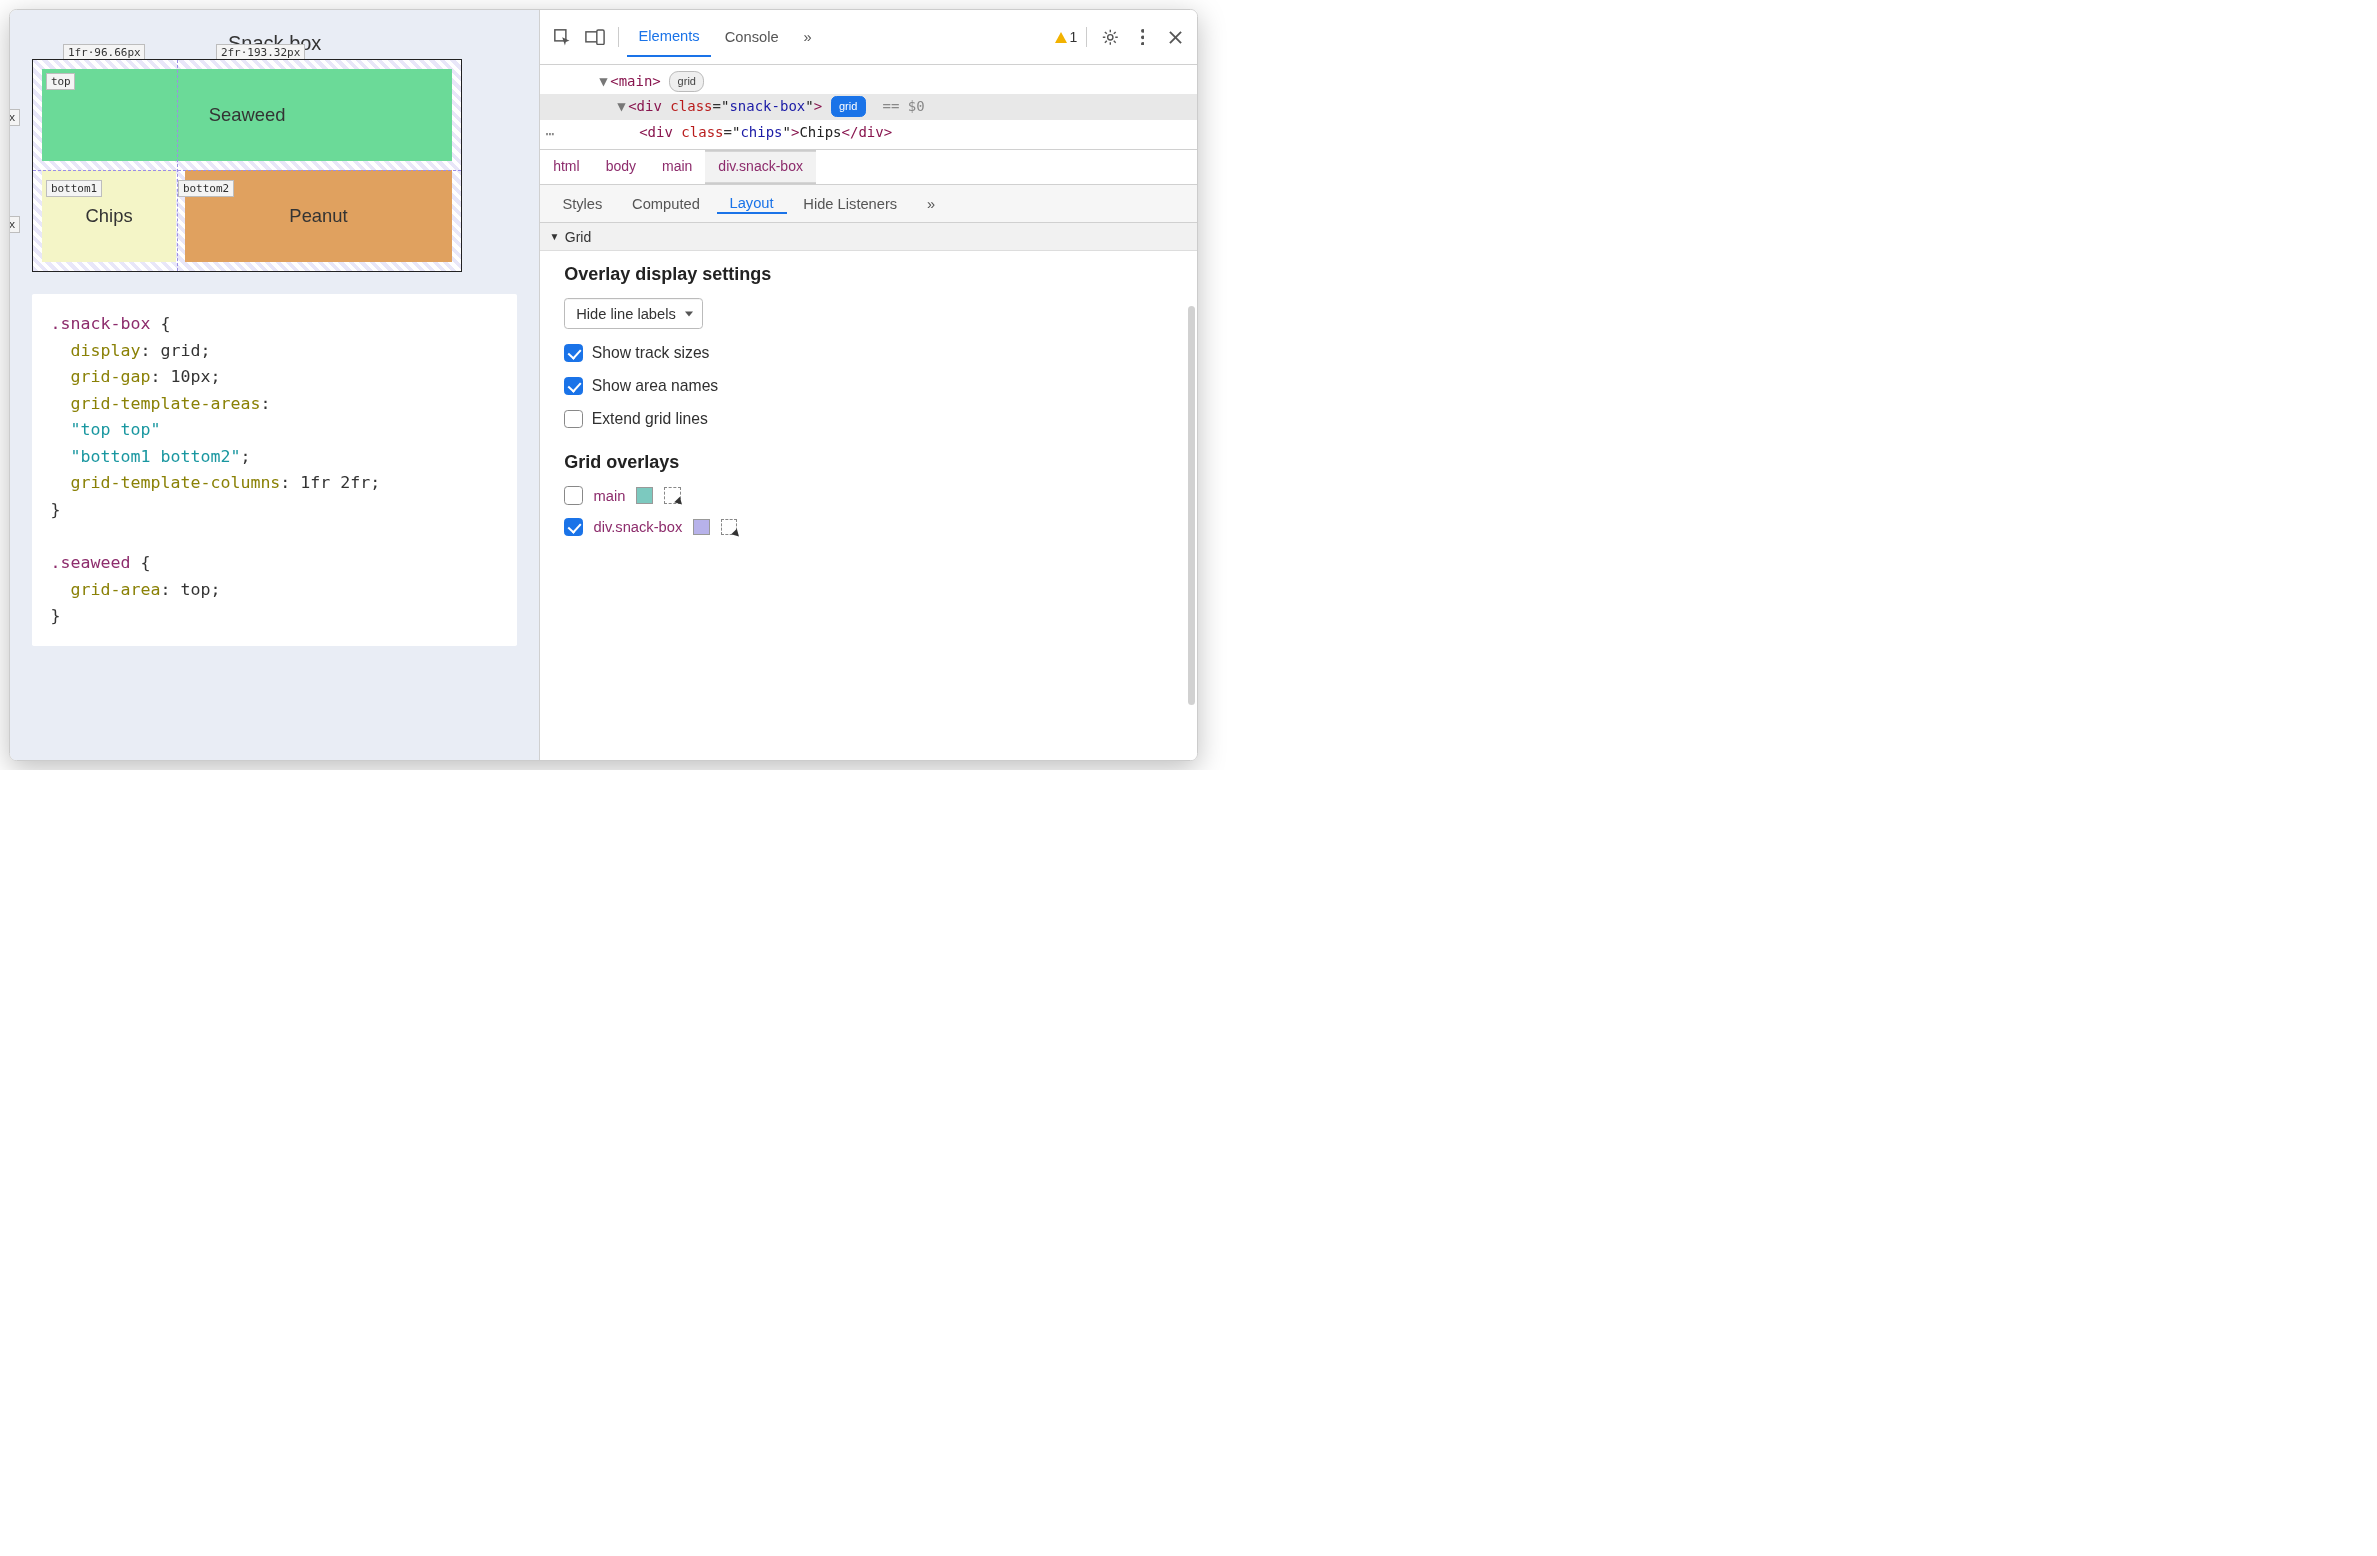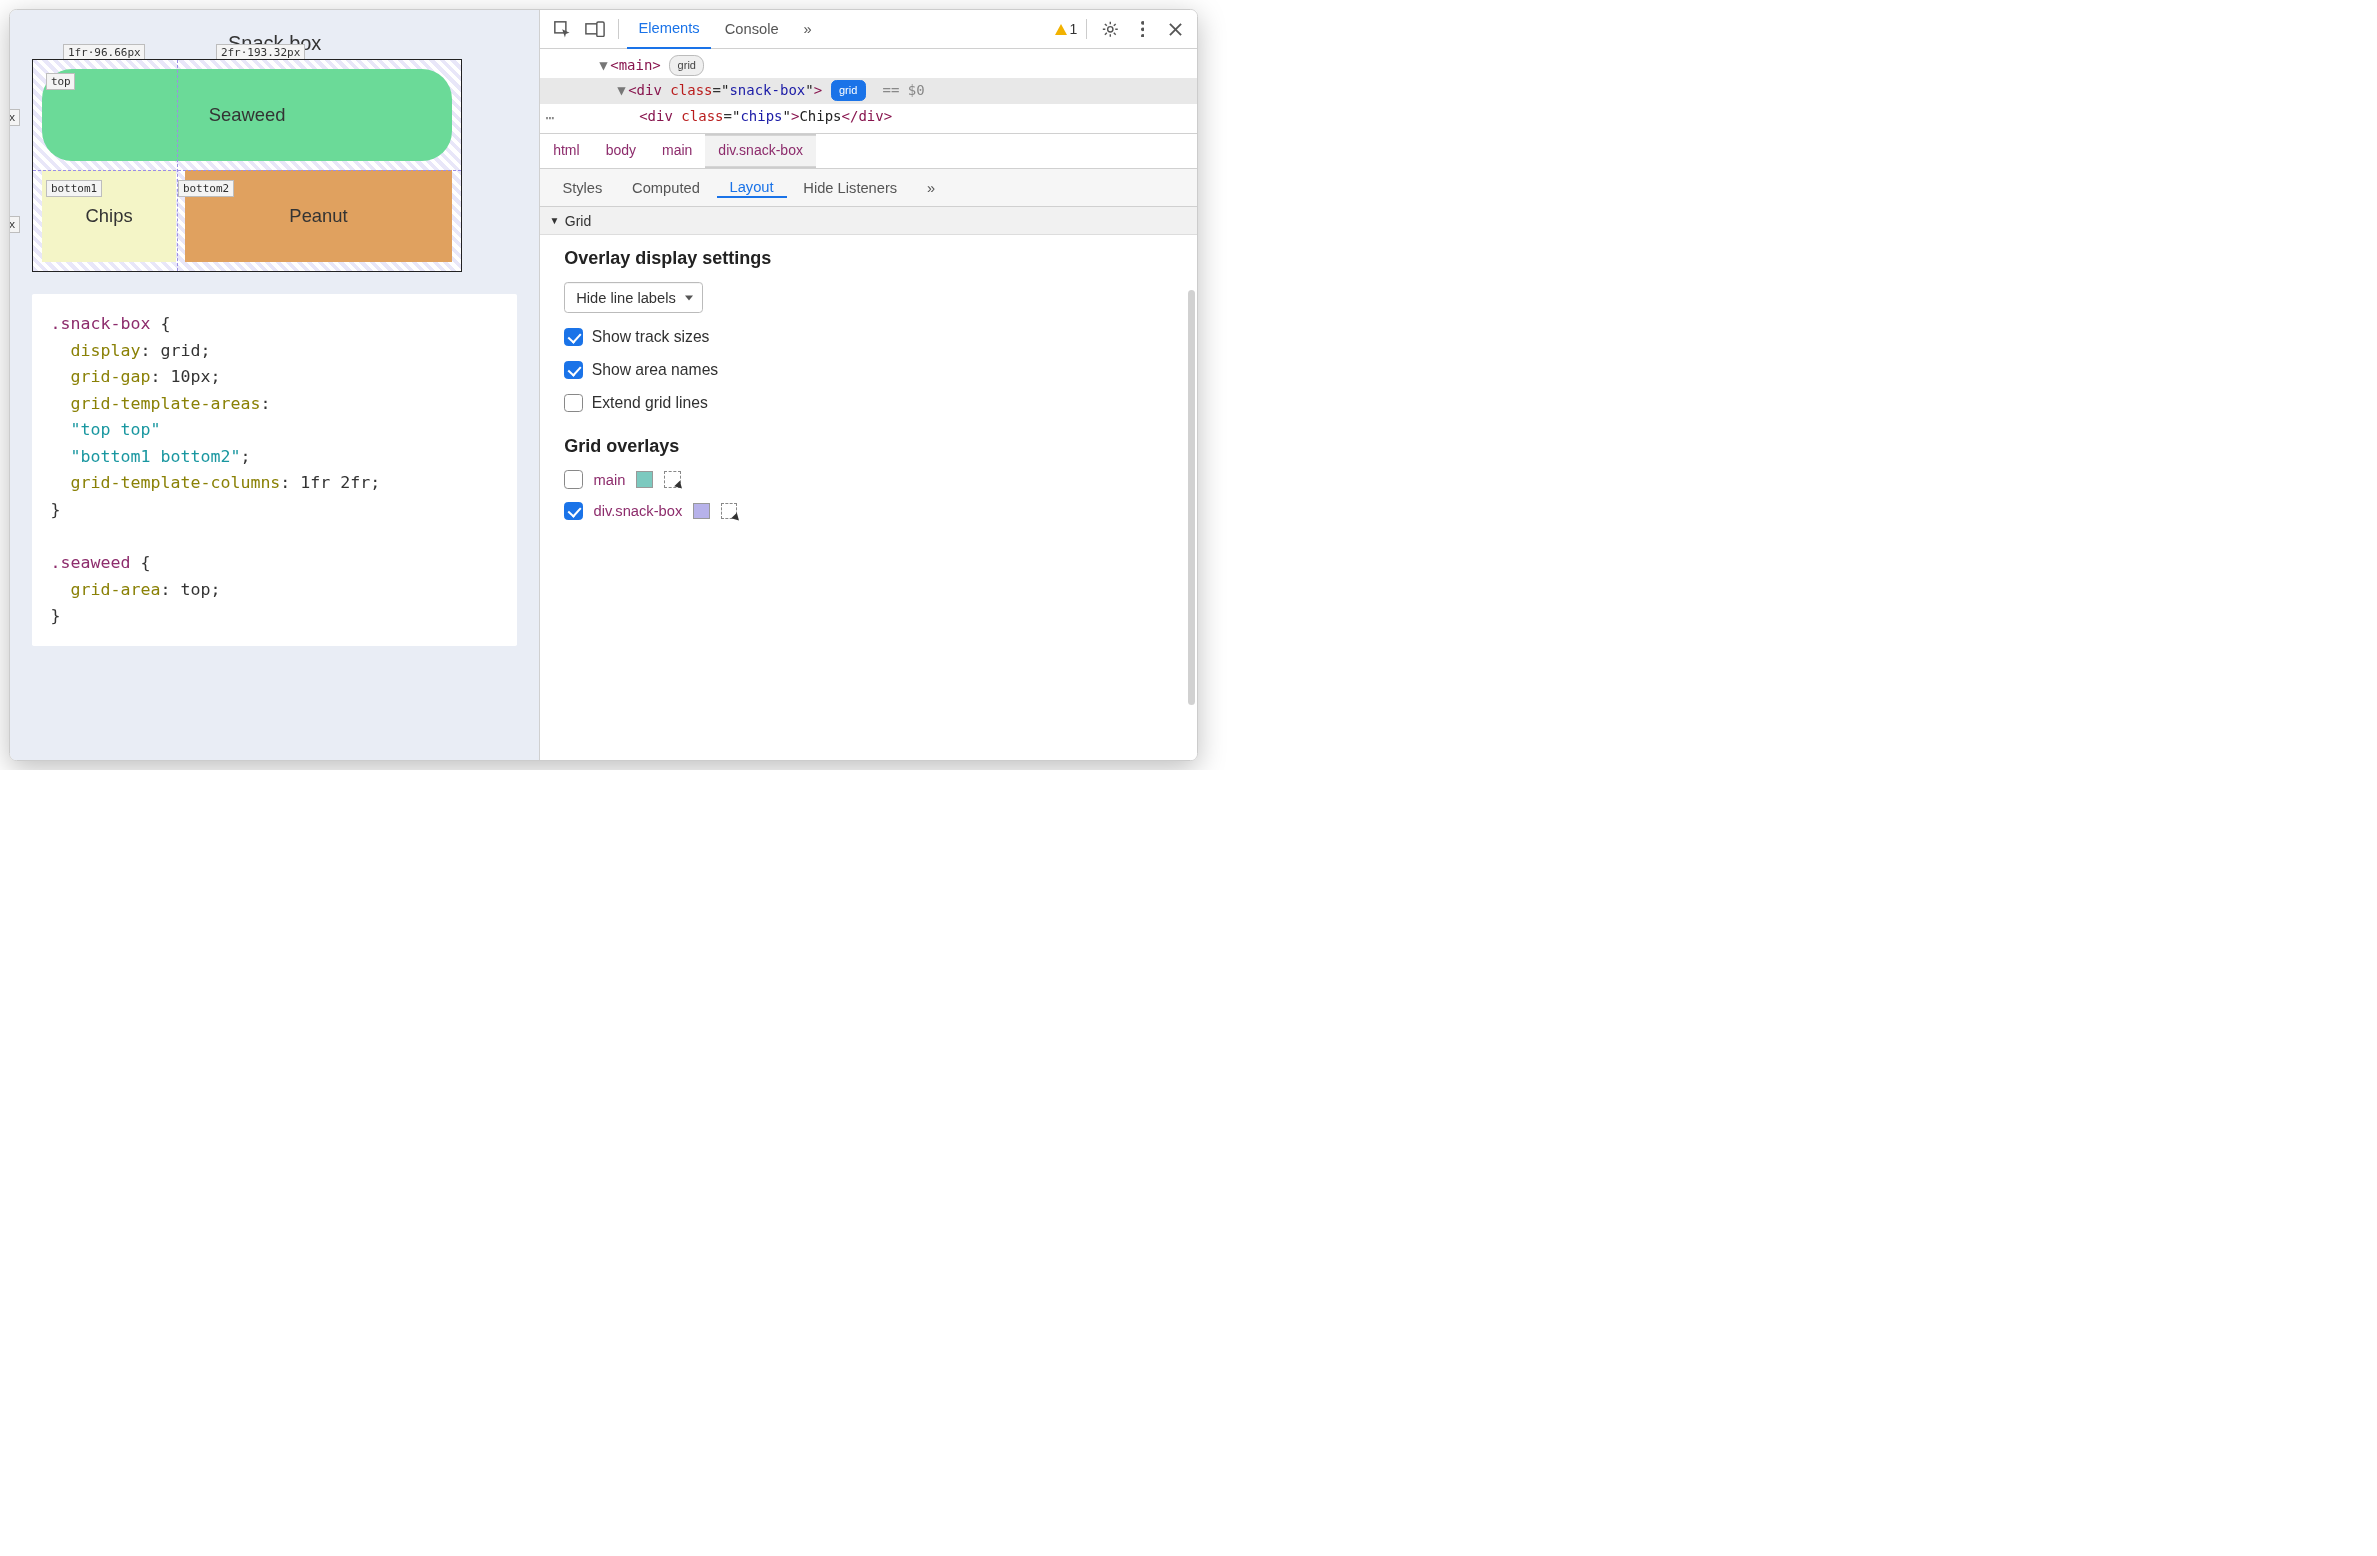--- a/index.html
+++ b/index.html
@@ -52,21 +52,21 @@
         #fff;
       position: relative;
     }
     .cell {
       display: flex;
       align-items: center;
       justify-content: center;
       font-size: 18.4px;
       color: #333;
     }
-    .seaweed { grid-area: top; background: #6bda98; border-radius: 30px; }
+    .seaweed { grid-area: top; background: #6bda98; }
     .chips { grid-area: bottom1; background: #f4f5c7; }
     .peanut { grid-area: bottom2; background: #e0a15f; }
     
     .row-divider {
       position: absolute;
       left: 0; right: 0;
       top: 110px; height: 0;
       border-top: 0.9px dashed #9b8ee6;
       pointer-events: none;
     }
@@ -120,21 +120,21 @@
 
     
     .devtools {
       flex: 1;
       display: flex;
       flex-direction: column;
       background: #fff;
       position: relative;
     }
     .dt-toolbar {
-      height: 39px;
+      height: 55px;
       display: flex;
       align-items: center;
       border-bottom: 0.9px solid #d0d0d0;
       padding: 0 7.4px;
       gap: 3px;
     }
     .tb-btn {
       width: 29.5px; height: 29.5px;
       display: flex; align-items: center; justify-content: center;
       color: #555;

